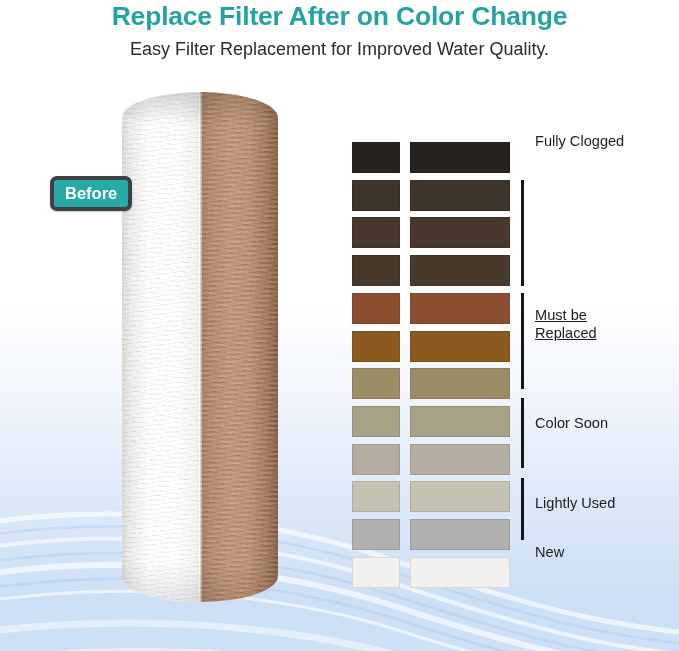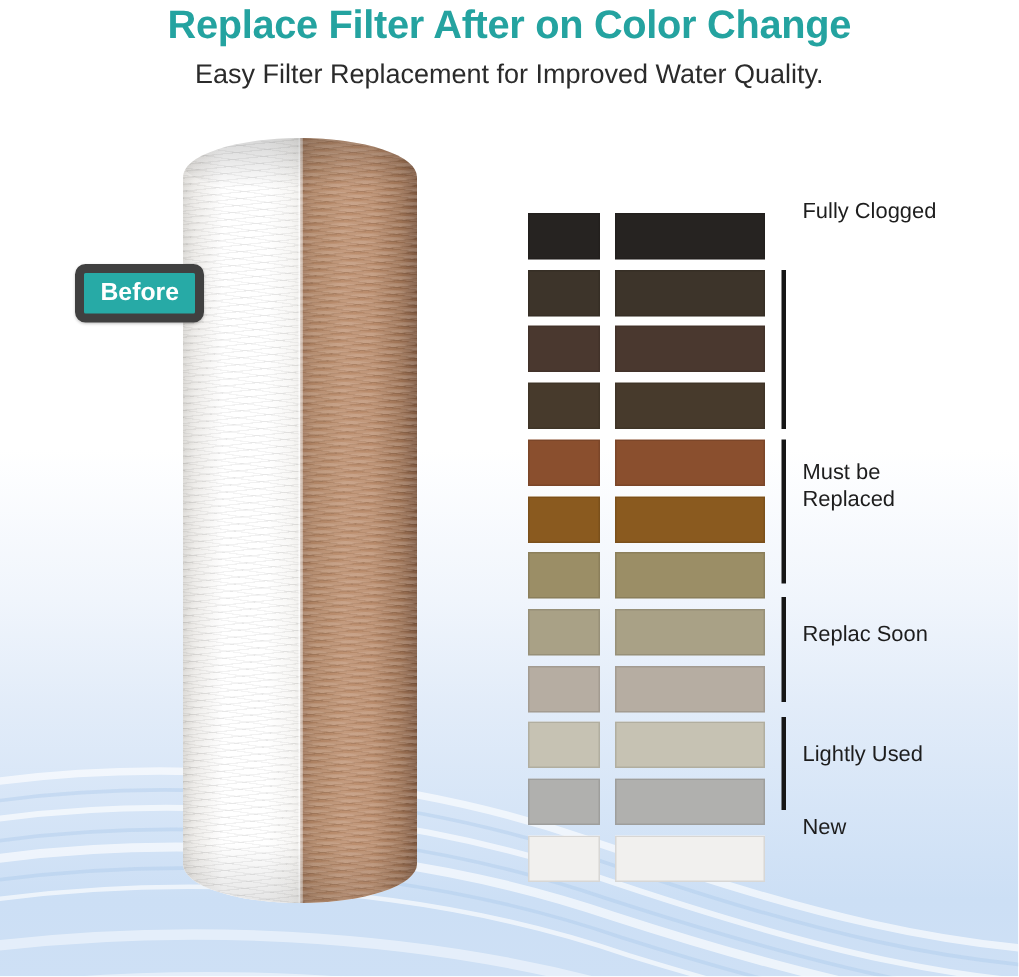--- a/index.html
+++ b/index.html
@@ -175,21 +175,21 @@
     font-size: 16.5px;
     font-weight: bold;
     color: #ffffff;
     line-height: 18px;
     box-shadow: 0 1px 2px rgba(0,0,0,.22);
   }
   .badge-before {
     left: 50px;
     top: 176px;
     background: #27aaa6;
-    border: 6px solid #404040;
+    border: 4px solid #404040;
   }
   .badge-after {
     left: 246px;
     top: 514px;
     background: #9a7054;
     border: 2px solid #ffffff;
   }
 
   
   .chart {
@@ -323,22 +323,22 @@
         <div class="sw small" style="background: rgb(176, 176, 174);"></div>
         <div class="sw large" style="background: rgb(176, 176, 174);"></div>
       </div>
       <div class="swatch-row" style="top: 556.7px;">
         <div class="sw small" style="background: rgb(241, 240, 238);"></div>
         <div class="sw large" style="background: rgb(241, 240, 238);"></div>
       </div>
       <div class="grp-label" style="top: 133px;">Fully Clogged</div>
       <div class="bracket" style="top: 180px; height: 106px;"></div>
       <div class="bracket" style="top: 293px; height: 96px;"></div>
-      <div class="grp-label" style="top: 307px;">Must be
+      <div class="grp-label" style="top: 307px; text-decoration: underline;">Must be
 Replaced</div>
       <div class="bracket" style="top: 398px; height: 70px;"></div>
-      <div class="grp-label" style="top: 415px;">Replac Soon</div>
+      <div class="grp-label" style="top: 415px;">Color Soon</div>
       <div class="bracket" style="top: 478px; height: 62px;"></div>
       <div class="grp-label" style="top: 495px;">Lightly Used</div>
       <div class="grp-label" style="top: 544px;">New</div>
     </div>
 
 </div>
 
 </body></html>

